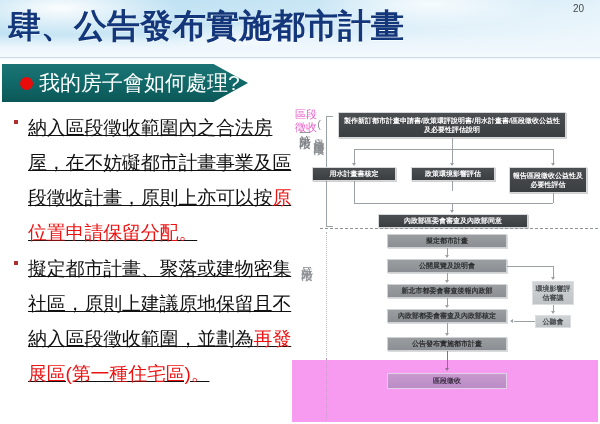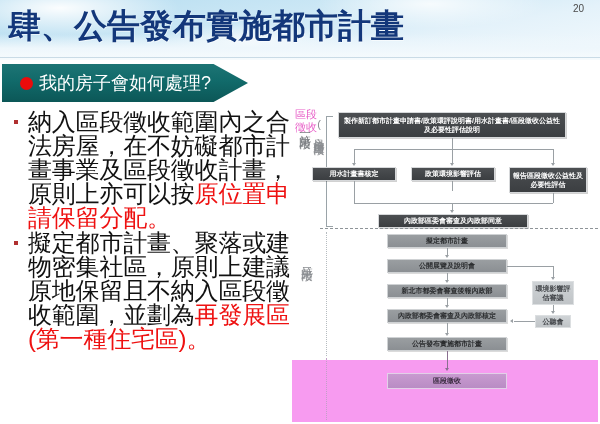--- a/index.html
+++ b/index.html
@@ -57,45 +57,46 @@
     display: flex; align-items: center;
   }
   #question-bullet {
     width: 13px; height: 13px; border-radius: 50%;
     background: #ea0b0b;
     margin-left: 18px; margin-right: 6px;
     flex: 0 0 auto;
   }
   #question-text {
     color: #ffffff;
-    font-size: 18px;
+    font-size: 21px;
     line-height: 22px;
     letter-spacing: 0px;
     white-space: nowrap;
   }
 
   
   #left-column {
     position: absolute; left: 6px; top: 110px; width: 286px; height: 312px;
   }
   .bullet-item {
     position: relative;
     padding-left: 22px;
     margin-bottom: 1px;
   }
   .bullet-dot {
     position: absolute; left: 8px; top: 10px;
     width: 4px; height: 4px;
     background: #b03030;
   }
   .bullet-body {
-    font-size: 24px;
-    line-height: 24px;
+    font-size: 19px;
+    line-height: 35px;
     color: #111111;
     letter-spacing: -0.2px;
+    text-decoration: underline;
   }
   .hl-red { color: #ee1111; }
 
   
   #flow-panel {
     position: absolute; left: 292px; top: 108px; width: 306px; height: 314px;
   }
 
   
   .stage-rail {

